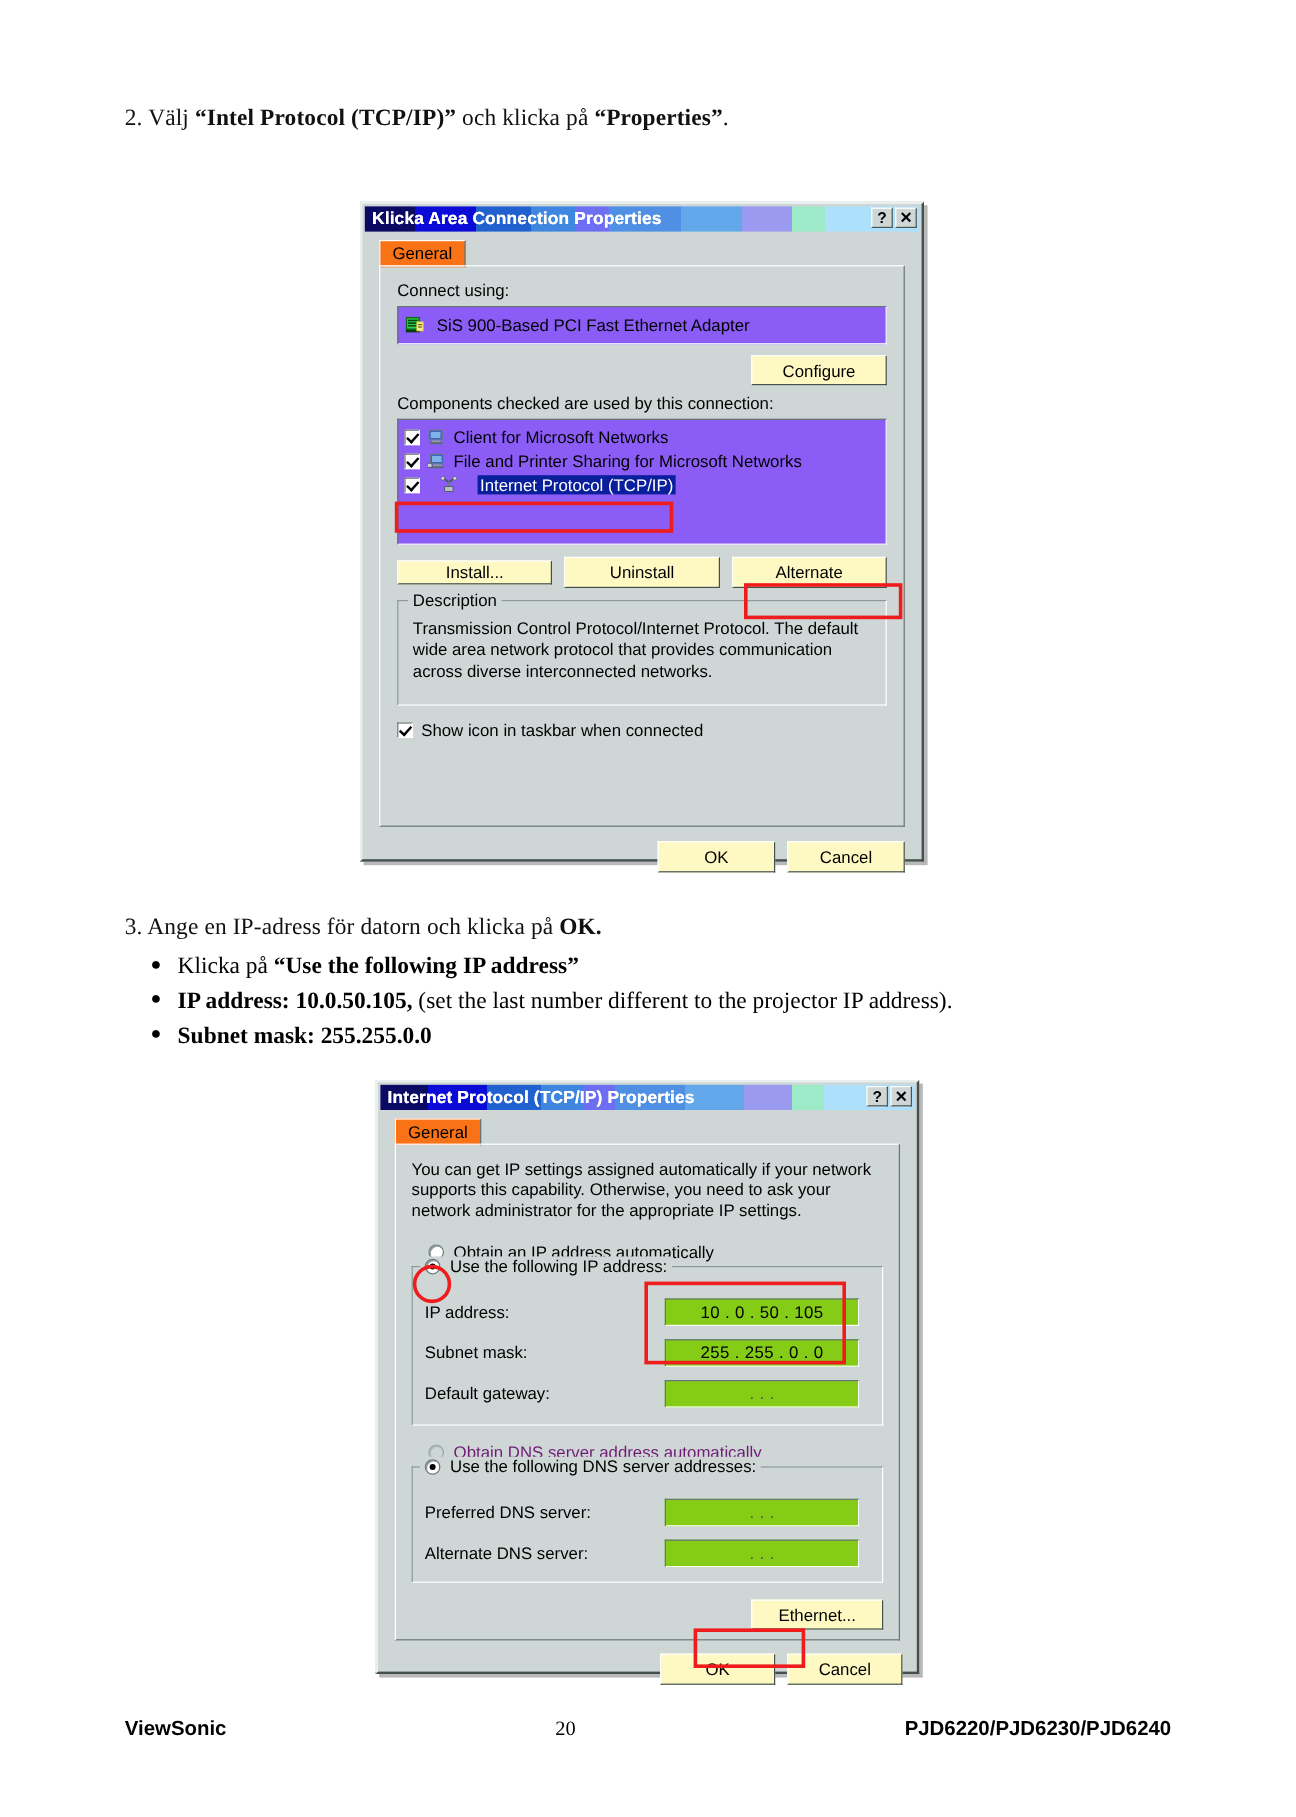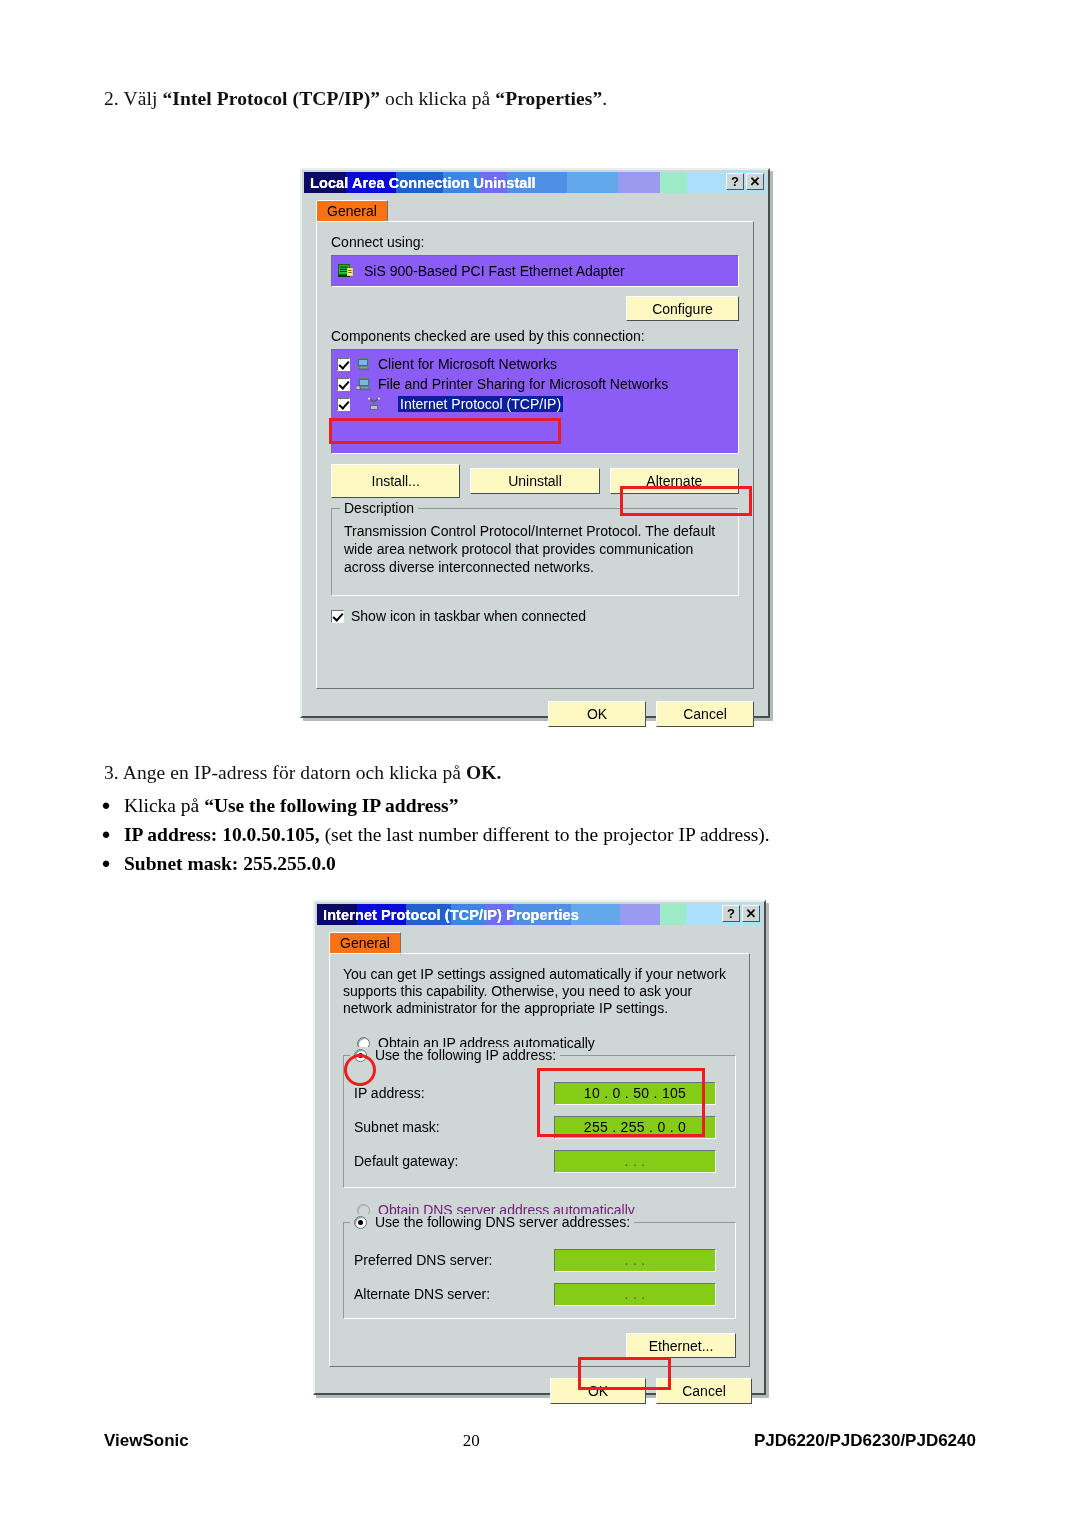--- a/index.html
+++ b/index.html
@@ -25,21 +25,21 @@
     white-space: nowrap;
     letter-spacing: .1px;
   }
   .doc-line b { font-weight: bold; }
 
   #step2 { left: 104px; top: 88px; }
   #step3 { left: 104px; top: 762px; }
 
   .bullet-row {
     position: absolute;
-    left: 88px;
+    left: 112px;
     font-family: "Liberation Serif", serif;
     font-size: 19.5px;
     white-space: nowrap;
   }
   .bullet-dot {
     display: inline-block;
     width: 36px;
     text-align: center;
     font-size: 15px;
     vertical-align: middle;
@@ -266,21 +266,21 @@
   }
   .disabled-txt { color:#701a75; }
 </style>
 </head>
 <body>
 
 <div class="doc-line" id="step2"><span>2. Välj </span><b>“Intel Protocol (TCP/IP)”</b><span> och klicka på </span><b>“Properties”</b><span>.</span></div>
 
 <div class="dlg" id="dlg1" style="left:300px; top:168px; width:470px; height:550px;">
   <div class="titlebar">
-    <span class="ttl">Local Area Connection Uninstall</span>
+    <span class="ttl">Klicka Area Connection Properties</span>
     <span class="tb-btns">
       <span class="tb-btn">?</span>
       <span class="tb-btn">✕</span>
     </span>
   </div>
 
   <div class="dlg-body">
     <div class="tabstrip">
       <span class="tab">General</span>
     </div>
@@ -345,21 +345,21 @@
             <circle cx="13" cy="1.6" r="1.6" fill="#d8d8d8" stroke="#555" stroke-width=".6"></circle>
             <rect x="7.2" y="4.5" width="1.7" height="4" fill="#6d7a88"></rect>
             <rect x="4.5" y="8.5" width="7" height="4" fill="#b9c0c6" stroke="#4a5560" stroke-width=".7"></rect>
           </svg>
           <span class="lbl highlight-sel">Internet Protocol (TCP/IP)</span>
         </div>
 
       </div>
 
       <div class="row" style="gap:10px; margin-top:10px;">
-        <div class="btn" style="width:130px; height:34px;">Install...</div>
+        <div class="btn" style="width:130px; height:20px;">Install...</div>
         <div class="btn" style="width:130px; height:26px;">Uninstall</div>
         <div class="btn" style="width:130px; height:26px;">Alternate</div>
       </div>
 
       <div class="group" style="margin-top:10px; height:88px; padding:13px 12px 8px 12px;">
         <span class="gtitle">Description</span>
         <div class="lbl" style="line-height:18px;">Transmission Control Protocol/Internet Protocol. The default wide area network protocol that provides communication across diverse interconnected networks.</div>
       </div>
 
       <div class="row" style="gap:7px; margin-top:12px;">

